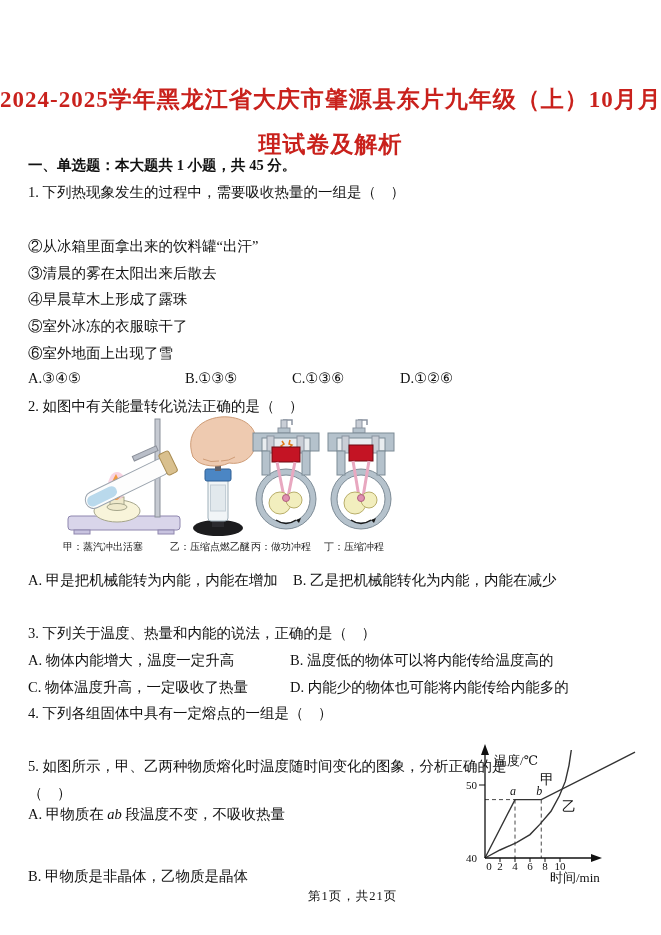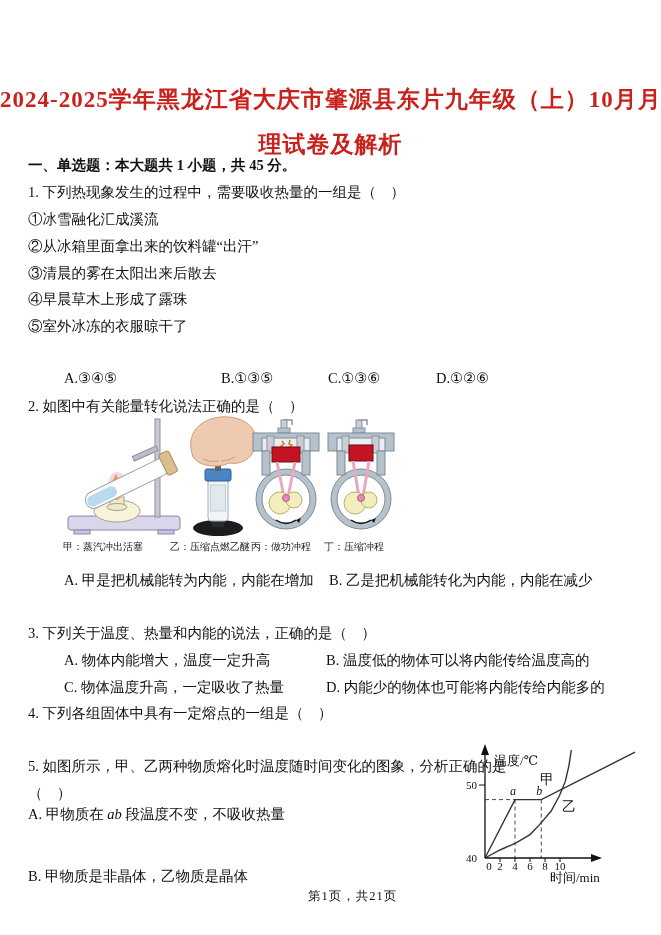--- a/index.html
+++ b/index.html
@@ -3,46 +3,46 @@
 <meta charset="utf-8">
 <style>
   html,body{margin:0;padding:0;background:#ffffff;}
   body{width:661px;height:935px;font-family:"Liberation Serif","DejaVu Serif",serif;color:#111;}
   .page{position:relative;width:661px;height:935px;background:#fff;overflow:hidden;}
   .title-line{position:absolute;left:0;right:0;text-align:center;color:#c9211c;
               font-weight:bold;font-size:23px;letter-spacing:1px;white-space:nowrap;}
   .t1{top:84px;} .t2{top:129px;}
   .line{position:absolute;left:28px;right:6px;font-size:14.5px;white-space:nowrap;height:20px;}
   .bold{font-weight:bold;}
-  .opt{position:absolute;top:0;white-space:nowrap;margin-left:36px;}
+  .opt{position:absolute;top:0;white-space:nowrap;}
   .figure-block{position:absolute;left:58px;top:413px;width:340px;height:145px;}
   .subfig{position:absolute;top:0;}
   .cap{position:absolute;top:127px;font-size:10px;color:#222;white-space:nowrap;}
   .chart-box{position:absolute;left:446px;top:743px;width:215px;height:150px;}
   .chart-box svg{font-family:"Liberation Serif","DejaVu Serif",serif;}
   .footer{position:absolute;top:888px;left:0;right:0;text-align:center;
           font-size:12.5px;transform:translateX(22px);letter-spacing:1px;}
   i{font-family:"Liberation Serif",serif;}
 </style>
 </head>
 <body>
 
 <div class="page">
 
   <div class="title-line t1">2024-2025学年黑龙江省大庆市肇源县东片九年级（上）10月月考物</div>
   <div class="title-line t2">理试卷及解析</div>
 
   <div class="line bold" style="top:156px">一、单选题：本大题共 1 小题，共 45 分。</div>
 
   <div class="line" style="top:183px">1. 下列热现象发生的过程中，需要吸收热量的一组是（　）</div>
-  <div class="line" style="top:210px">①冰雪融化汇成溪流</div>
   <div class="line" style="top:237px">②从冰箱里面拿出来的饮料罐“出汗”</div>
   <div class="line" style="top:264px">③清晨的雾在太阳出来后散去</div>
   <div class="line" style="top:290px">④早晨草木上形成了露珠</div>
   <div class="line" style="top:317px">⑤室外冰冻的衣服晾干了</div>
+  <div class="line" style="top:344px">⑥室外地面上出现了雪</div>
   <div class="line" style="top:370px">
     <span class="opt" style="left:0">A.③④⑤</span>
     <span class="opt" style="left:157px">B.①③⑤</span>
     <span class="opt" style="left:264px">C.①③⑥</span>
     <span class="opt" style="left:372px">D.①②⑥</span>
   </div>
 
   <div class="line" style="top:397px">2. 如图中有关能量转化说法正确的是（　）</div>
 
   <div class="figure-block">

